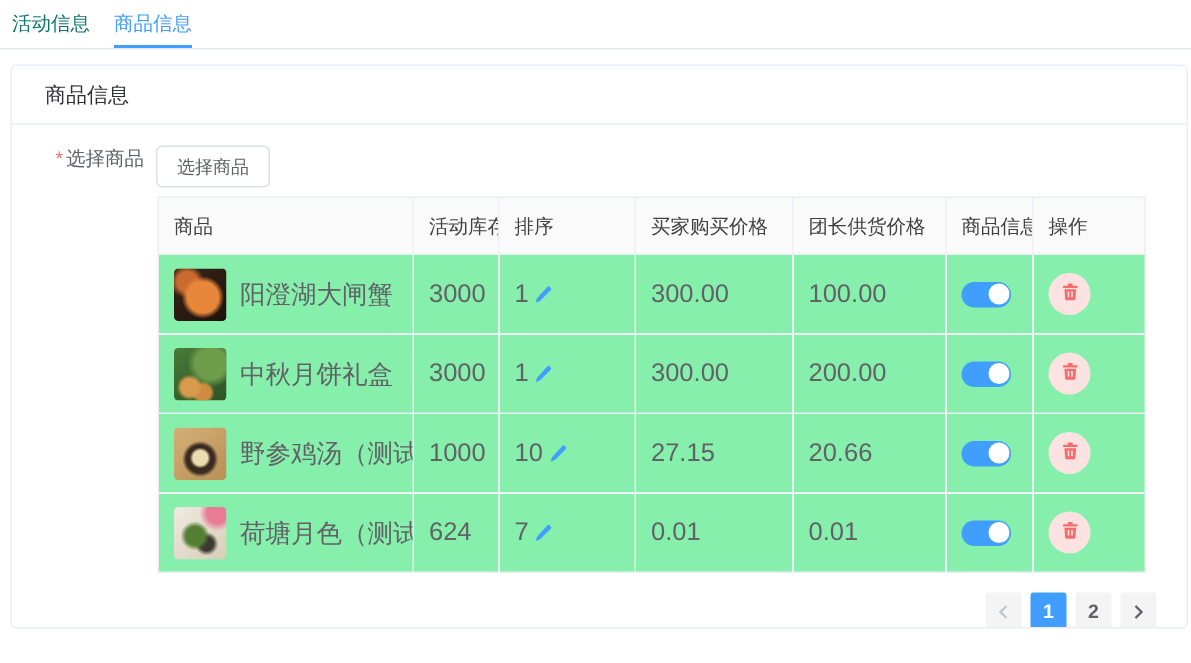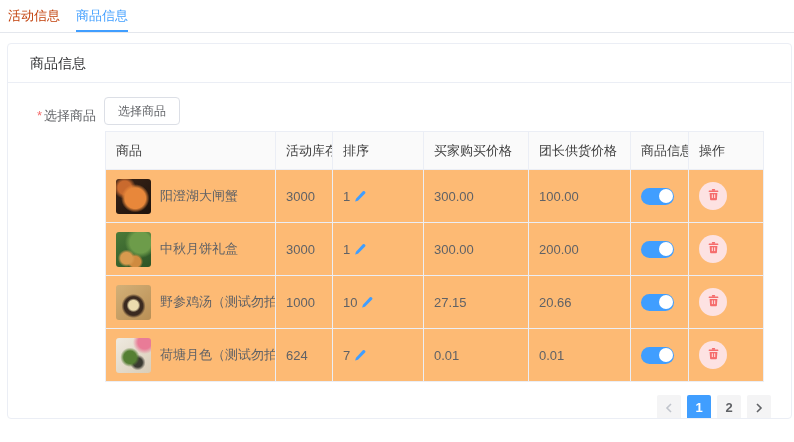--- a/index.html
+++ b/index.html
@@ -2,45 +2,45 @@
 <html><head>
 <meta charset="utf-8">
 <style>
   * { margin:0; padding:0; box-sizing:border-box; }
   html,body { width:794px; height:442px; background:#fff; overflow:hidden;
     font-family:"Liberation Sans","DejaVu Sans",sans-serif; }
 
   
   .tabs { display:flex; gap:16px; padding-left:8px; height:33px;
     border-bottom:1px solid #e4e7ed; align-items:stretch; }
-  .tab { font-size:13px; color:#c2410c; line-height:31px; cursor:pointer;
+  .tab { font-size:13px; color:#0f766e; line-height:31px; cursor:pointer;
     border-bottom:2px solid transparent; }
   .tab.active { color:#409EFF; border-bottom-color:#409EFF; }
 
   
   .card { margin:10px 2px 0 7px; height:376px; border:1px solid #ebeef5;
     border-radius:4px; background:#fff; overflow:hidden; }
   .card-header { height:39px; line-height:38px; padding-left:22px;
     border-bottom:1px solid #ebeef5; font-size:14px; color:#303133; }
 
   
-  .form-row { margin-top:14px; display:flex; align-items:flex-end; }
+  .form-row { margin-top:14px; display:flex; align-items:flex-start; }
   .form-label { width:88px; text-align:right; font-size:13px; color:#606266; }
   .req { color:#F56C6C; margin-right:2px; }
   .select-btn { margin-left:8px; height:28px; padding:0 13px; font-size:12px;
     color:#606266; background:#fff; border:1px solid #dcdfe6; border-radius:4px;
     cursor:pointer; }
 
   
   .table-wrap { margin:6px 0 0 97px; width:658px; }
   table { border-collapse:collapse; width:658px; table-layout:fixed; }
   th, td { border:1px solid #ebeef5; font-weight:normal; text-align:left;
     padding-left:10px; overflow:hidden; white-space:nowrap; }
   th { height:38px; background:#fafafa; color:#404040; font-size:13px; }
-  td { height:53px; color:#606266; font-size:13px; background:#fdba74; }
+  td { height:53px; color:#606266; font-size:17px; background:#86efac; }
 
   .prod { display:flex; align-items:center; gap:9px; }
   .thumb { width:35px; height:35px; border-radius:3px; flex:0 0 35px;
     background:#ddd; }
   .thumb-0 { background:
     radial-gradient(circle at 55% 55%, #e8873a 0 38%, rgba(232,135,58,0) 52%),
     radial-gradient(circle at 25% 25%, #c96a2e 0 18%, rgba(201,106,46,0) 30%),
     linear-gradient(140deg, #3a2418, #1d120c); }
   .thumb-1 { background:
     radial-gradient(circle at 30% 75%, #d99a4e 0 16%, rgba(217,154,78,0) 24%),

